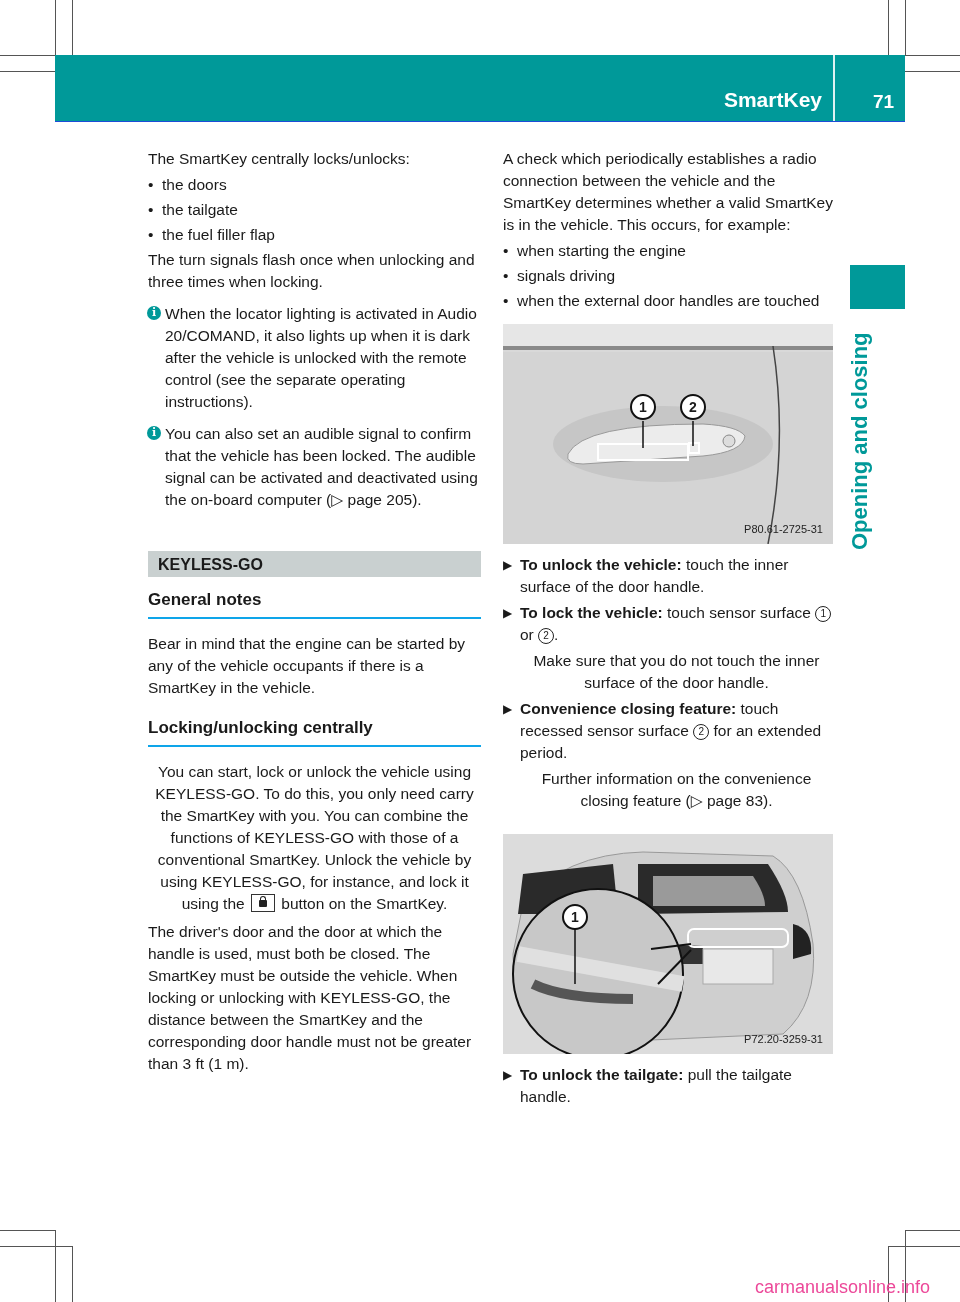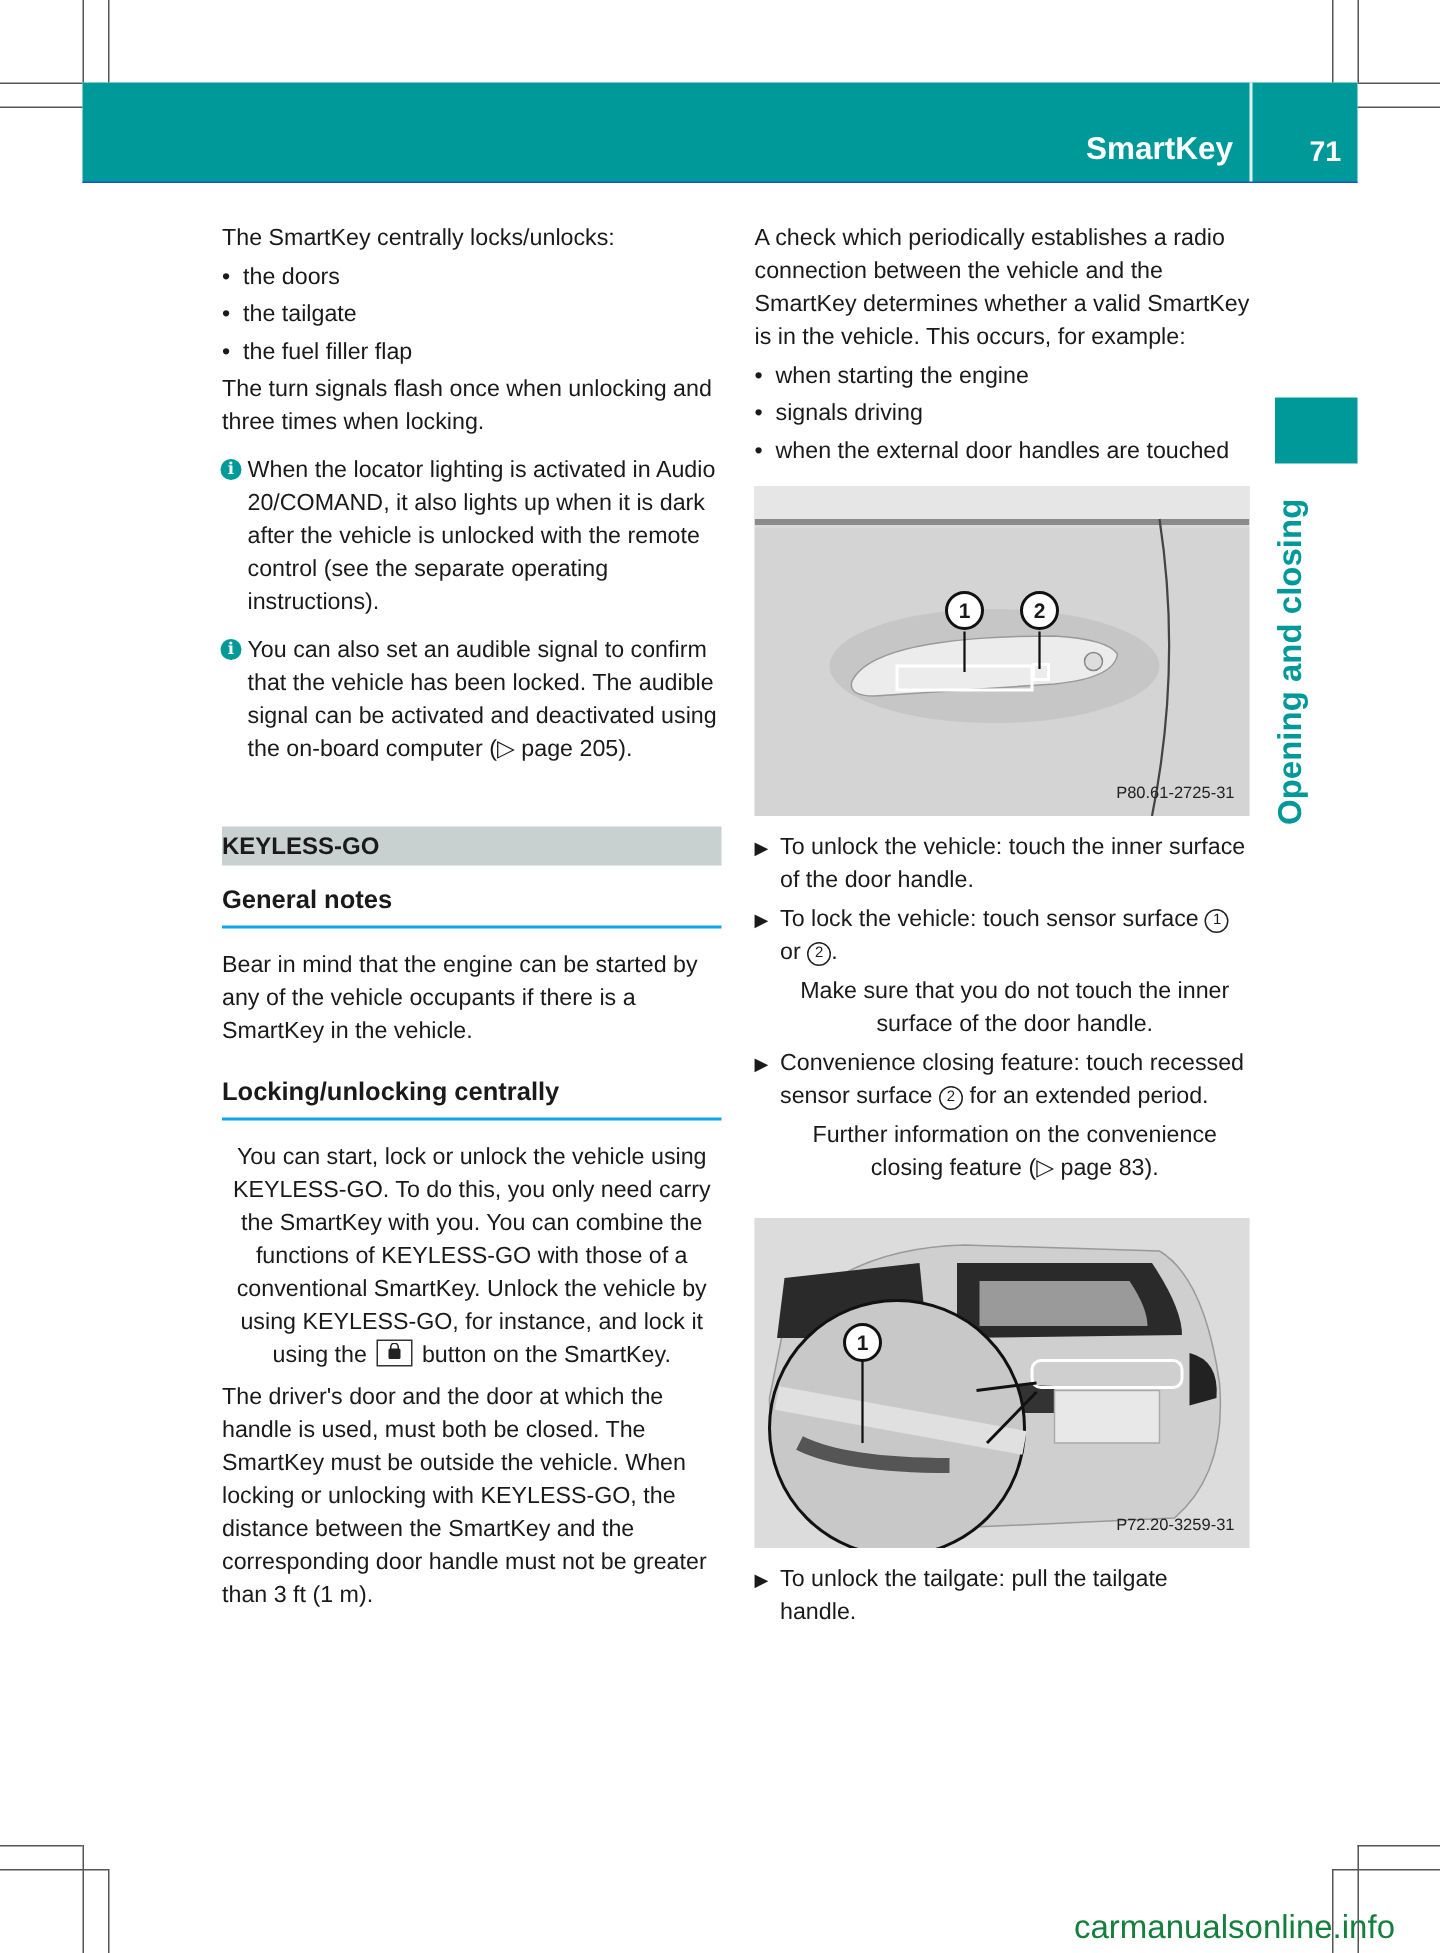--- a/index.html
+++ b/index.html
@@ -20,40 +20,40 @@
   .col-right { left:503px; top:148px; width:330px; }
   p { margin:0; }
   .mb6 { margin-bottom:6px;text-align:center; }
   .bullets { margin:4px 0 0 0; padding:0; list-style:none; }
   .bullets li { position:relative; padding-left:14px; margin-bottom:3px; }
   .bullets li::before { content:"\2022"; position:absolute; left:0; top:0; }
   .note { position:relative; padding-left:17px; margin-top:10px; }
   .note .info-icon { position:absolute; left:-1px; top:3px; width:14px; height:14px; border-radius:50%;
                      background:#009999; color:#fff; font-weight:bold; font-size:11px; line-height:14px;
                      text-align:center; font-family:"DejaVu Serif", serif; }
-  .section-bar { margin-top:40px; background:#c9d0d0; height:26px; 
+  .section-bar { margin-top:40px; background:#c9d0d0; height:26px; padding-left:10px;
                  font-weight:bold; font-size:16px; line-height:27px; }
   .subhead { font-weight:bold; font-size:17px; margin-top:12px; padding-bottom:6px; border-bottom:2px solid #0ea5e9; }
   .subhead + p { margin-top:14px; }
   .lockbtn { display:inline-block; width:22px; height:16px; border:1px solid #333; vertical-align:-3px;
              margin:0 2px; position:relative; }
   .lockbtn i { position:absolute; left:7px; top:5px; width:8px; height:7px; background:#222; border-radius:1px; }
   .lockbtn i::before { content:""; position:absolute; left:1px; top:-4px; width:4px; height:4px;
                        border:1px solid #222; border-bottom:none; border-radius:3px 3px 0 0; }
   .step { position:relative; padding-left:17px; margin-top:4px; }
   .step .arrow { position:absolute; left:0; top:0; font-size:12px; }
-  .step b { font-weight:normal;margin-top:28px; }
+  .step b { font-weight:bold;margin-top:28px; }
   .step p { margin-top:4px;text-align:center; }
   .circ { display:inline-block; width:14px; height:14px; border:1px solid #222; border-radius:50%;
           font-size:10px; line-height:14px; text-align:center; vertical-align:1px; }
   .figure { position:relative; width:330px; height:220px; margin:12px 0 10px 0; overflow:hidden; background:#d8d8d8; }
   .figure .code { position:absolute; right:10px; bottom:4px; font-size:11px; color:#222; }
   .fig-callout { position:absolute; width:22px; height:22px; border:2px solid #111; border-radius:50%;
                  background:#fff; font-weight:bold; font-size:14px; line-height:22px; text-align:center; }
-  .watermark { position:absolute; right:30px; bottom:4px; color:#15803d; font-size:22px; }
+  .watermark { position:absolute; right:30px; bottom:4px; color:#ec4899; font-size:18px; }
 </style>
 </head>
 <body>
 
 <div class="crop" style="left:55px;top:0;width:1px;height:55px;"></div>
 <div class="crop" style="left:72px;top:0;width:1px;height:55px;"></div>
 <div class="crop" style="left:0;top:55px;width:55px;height:1px;"></div>
 <div class="crop" style="left:0;top:71px;width:55px;height:1px;"></div>
 <div class="crop" style="left:888px;top:0;width:1px;height:55px;"></div>
 <div class="crop" style="left:905px;top:0;width:1px;height:55px;"></div>

